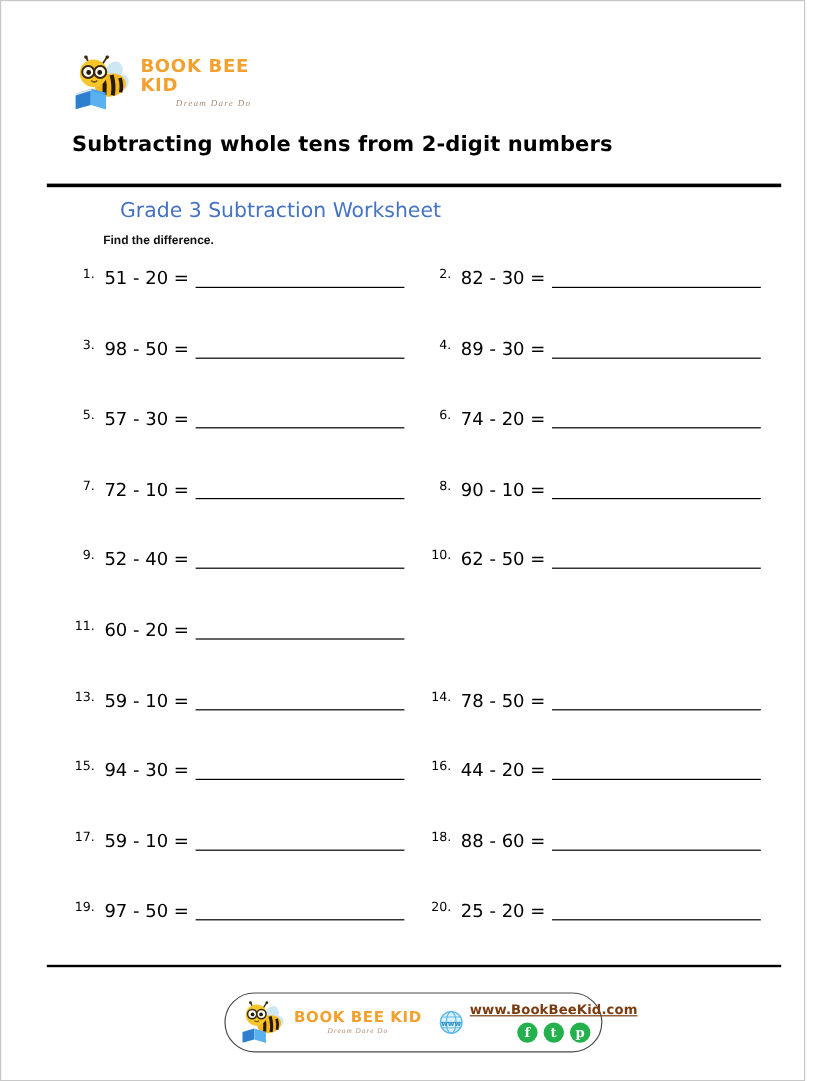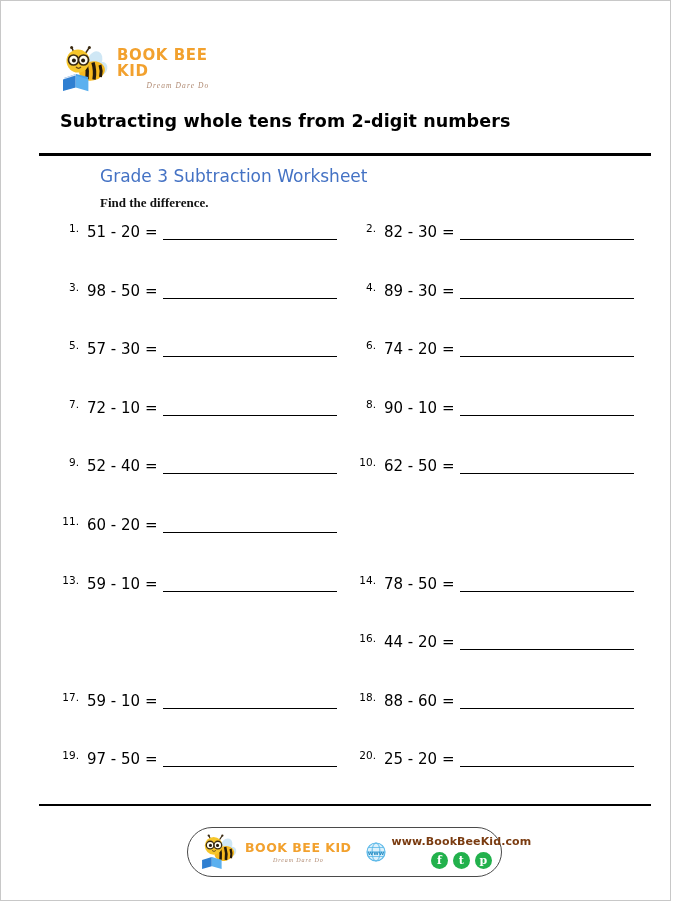--- a/index.html
+++ b/index.html
@@ -96,25 +96,25 @@
     position: absolute;
     left: 99px;
     top: 165px;
     font-family: "DejaVu Sans", sans-serif;
     font-size: 17px;
     color: #4472C4;
     white-space: nowrap;
   }
   .instruction-line {
     position: absolute;
-    left: 99px;
+    left: 85px;
     top: 194px;
-    font-family: Liberation Serif, serif;
+    font-family: Liberation Sans, sans-serif;
     font-weight: bold;
-    font-size: 13px;
+    font-size: 10px;
     color: #111111;
     white-space: nowrap;
   }
 
   
   .problems {
     position: absolute;
     left: 0;
     top: 219px;
     width: 687px;
@@ -198,20 +198,21 @@
   .footer-links {
     display: flex;
     flex-direction: column;
     align-items: center;
   }
   .site-url {
     font-family: "DejaVu Sans", sans-serif;
     font-weight: bold;
     font-size: 11px;
     color: #7a3b10;
+    text-decoration: underline;
     white-space: nowrap;
     letter-spacing: 0.1px;
   }
   .social-row {
     display: flex;
     gap: 5px;
     margin-top: 4px;
   }
   .social-icon {
     width: 17px;
@@ -352,20 +353,25 @@
         <span class="prob-expr">59 - 10 =</span>
         <span class="answer-line"></span>
       </div>
       <div class="problem right">
         <span class="prob-num">14.</span>
         <span class="prob-expr">78 - 50 =</span>
         <span class="answer-line"></span>
       </div>
     </div>
     <div class="prob-row">
+      <div class="problem left">
+        <span class="prob-num">15.</span>
+        <span class="prob-expr">94 - 30 =</span>
+        <span class="answer-line"></span>
+      </div>
       <div class="problem right">
         <span class="prob-num">16.</span>
         <span class="prob-expr">44 - 20 =</span>
         <span class="answer-line"></span>
       </div>
     </div>
     <div class="prob-row">
       <div class="problem left">
         <span class="prob-num">17.</span>
         <span class="prob-expr">59 - 10 =</span>

